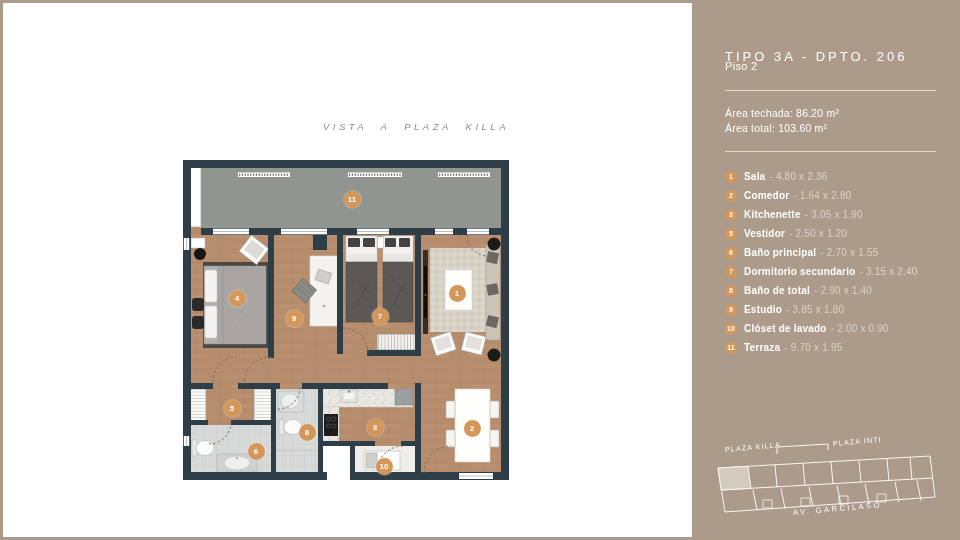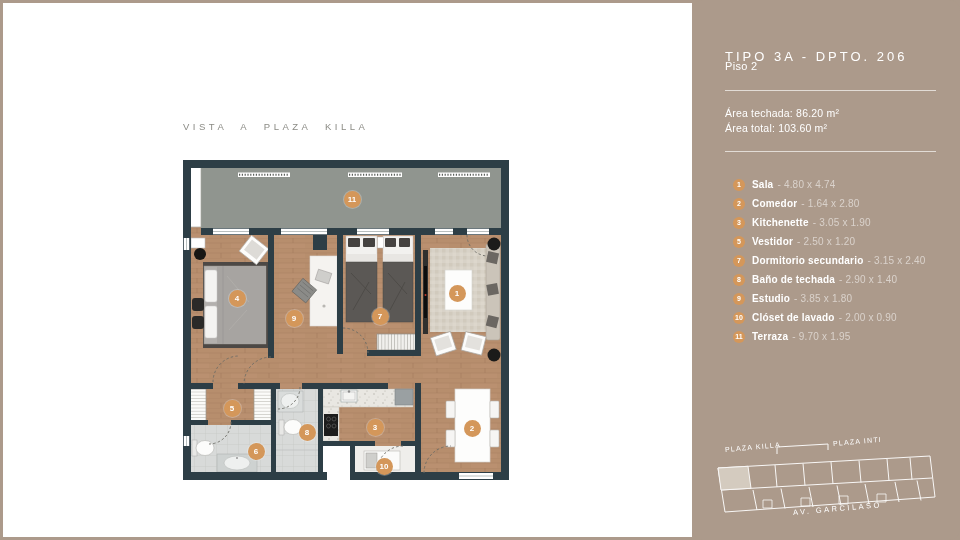--- a/index.html
+++ b/index.html
@@ -4,39 +4,39 @@
 <style>
   html,body{margin:0;padding:0;}
   body{
     width:960px;height:540px;position:relative;overflow:hidden;
     background:#ac9a8b;
     font-family:"Liberation Sans", sans-serif;
     -webkit-font-smoothing:antialiased;
   }
   .canvas{position:absolute;left:3px;top:3px;width:689px;height:534px;background:#ffffff;}
   .vista{
-    position:absolute;left:183px;top:121px;width:326px;text-align:left;
-    font-size:9.5px;letter-spacing:3.5px;word-spacing:8px;color:#8b8b85;
+    position:absolute;left:183px;top:121px;width:326px;text-align:right;
+    font-size:9.5px;letter-spacing:3.5px;word-spacing:8px;color:#8b8b85;font-style:italic;
   }
   .plan{position:absolute;left:183px;top:158px;width:326px;height:324px;}
   .plan svg{position:absolute;left:0;top:0;}
   .marker{
     position:absolute;width:17px;height:17px;border-radius:50%;
     background:#d4975a;color:#fff;text-align:center;
     font:700 8px/17px "Liberation Sans",sans-serif;z-index:5;
     box-shadow:0 0 0 1px rgba(255,255,255,.25);
   }
   
   .sidebar{position:absolute;left:692px;top:0;width:268px;height:540px;background:#ac9a8b;color:#fff;border-radius:11px;}
   .sb-title{position:absolute;left:33px;top:40px;font-size:13px;font-weight:400;letter-spacing:3px;white-space:nowrap;}
   .sb-floor{position:absolute;left:33px;top:60px;font-size:11px;letter-spacing:.3px;}
   .sb-hr{position:absolute;left:33px;width:211px;height:1px;background:rgba(255,255,255,.65);}
   .hr1{top:90px}.hr2{top:151px}
   .sb-areas{position:absolute;left:33px;top:106px;font-size:10.5px;line-height:14.5px;letter-spacing:.2px;}
-  .legend{position:absolute;left:33px;top:167px;list-style:none;margin:8px;padding:0;}
+  .legend{position:absolute;left:33px;top:167px;list-style:none;margin:0;padding:0;}
   .legend li{height:19px;display:flex;align-items:center;}
   .lnum{
     flex:0 0 12px;width:12px;height:12px;border-radius:50%;background:#d4975a;
     font:700 7px/12px "Liberation Sans",sans-serif;text-align:center;margin-right:7px;
   }
   .lname{font-size:10px;font-weight:700;letter-spacing:.2px;white-space:nowrap;}
   .ldim{font-size:10px;color:rgba(255,255,255,.55);margin-left:4px;white-space:nowrap;letter-spacing:.2px;}
   
   .sitemap-svg{position:absolute;left:13px;top:440px;}
   .map-label{position:absolute;color:#fff;font-size:7px;letter-spacing:1.2px;transform:rotate(-5deg);transform-origin:left center;white-space:nowrap;}
@@ -311,45 +311,50 @@
   <div class="sb-areas">
     <div>Área techada: 86.20 m²</div>
     <div>Área total: 103.60 m²</div>
   </div>
   <div class="sb-hr hr2"></div>
 
   <ul class="legend">
     <li>
         <span class="lnum">1</span>
         <span class="lname">Sala</span>
-        <span class="ldim">- 4.80 x 4.74</span>
+        <span class="ldim">- 4.80 x 2.36</span>
       </li>
     <li>
         <span class="lnum">2</span>
         <span class="lname">Comedor</span>
         <span class="ldim">- 1.64 x 2.80</span>
       </li>
     <li>
         <span class="lnum">3</span>
         <span class="lname">Kitchenette</span>
         <span class="ldim">- 3.05 x 1.90</span>
       </li>
     <li>
         <span class="lnum">5</span>
         <span class="lname">Vestidor</span>
         <span class="ldim">- 2.50 x 1.20</span>
       </li>
     <li>
+        <span class="lnum">6</span>
+        <span class="lname">Baño principal</span>
+        <span class="ldim">- 2.70 x 1.55</span>
+      </li>
+    <li>
         <span class="lnum">7</span>
         <span class="lname">Dormitorio secundario</span>
         <span class="ldim">- 3.15 x 2.40</span>
       </li>
     <li>
         <span class="lnum">8</span>
-        <span class="lname">Baño de techada</span>
+        <span class="lname">Baño de total</span>
         <span class="ldim">- 2.90 x 1.40</span>
       </li>
     <li>
         <span class="lnum">9</span>
         <span class="lname">Estudio</span>
         <span class="ldim">- 3.85 x 1.80</span>
       </li>
     <li>
         <span class="lnum">10</span>
         <span class="lname">Clóset de lavado</span>

